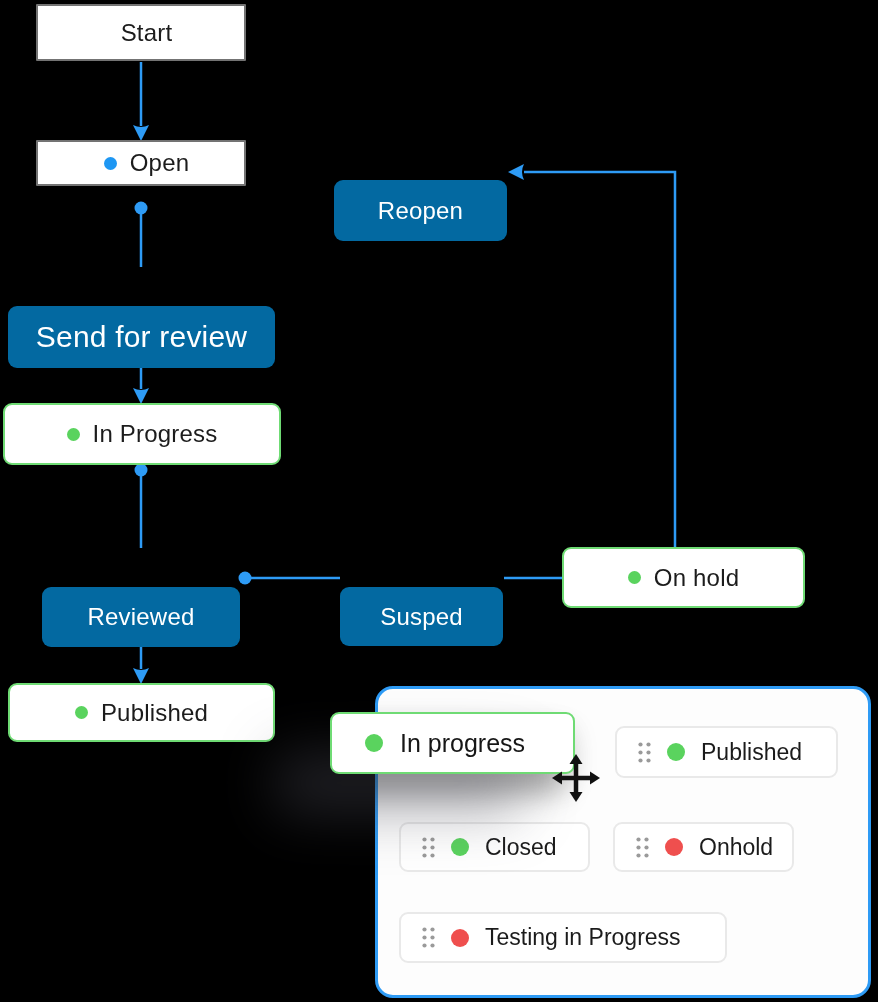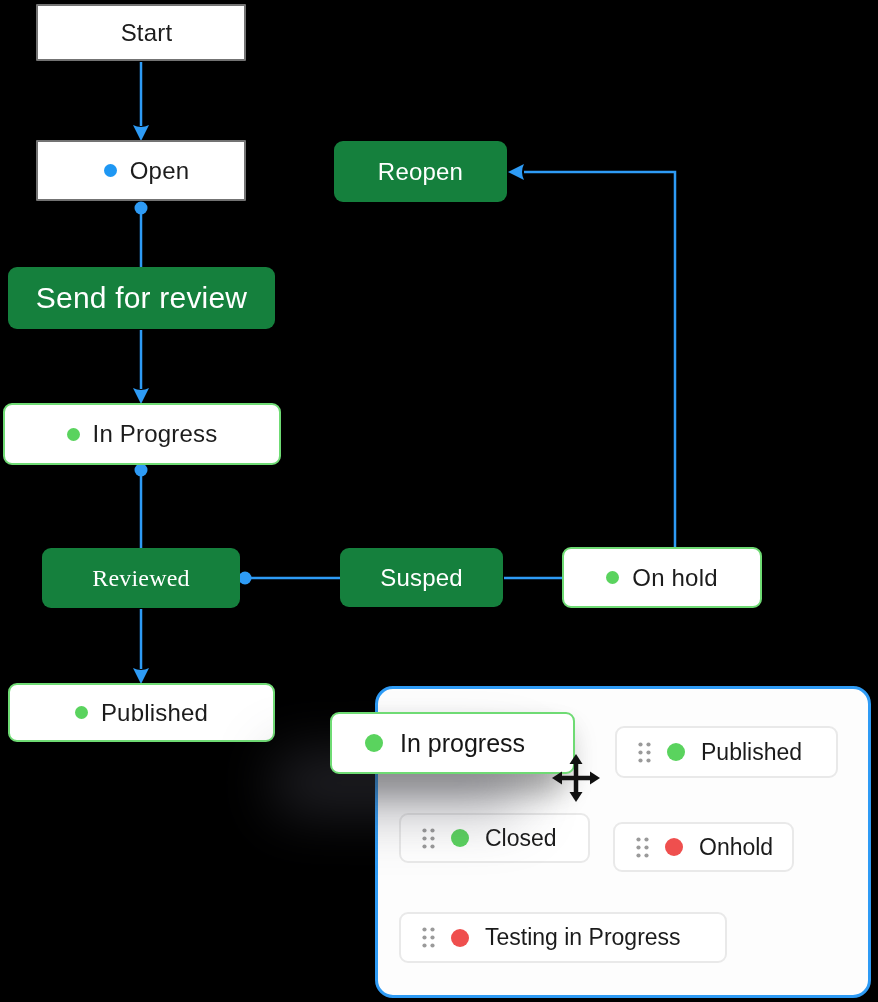--- a/index.html
+++ b/index.html
@@ -10,29 +10,29 @@
   svg.overlay{position:absolute;left:0;top:0;z-index:1;}
 
   
   .node{
     position:absolute;z-index:2;display:flex;align-items:center;justify-content:center;
     gap:13px;background:#fff;color:#1c1c1c;font-size:24px;letter-spacing:.2px;
     box-sizing:border-box;cursor:default;
   }
   .outline-blue{border:2px solid #737373;border-radius:1px;padding-left:11px;}
   .outline-green{border:2px solid #6FDB74;border-radius:9px;}
-  .filled-blue{background:#15803d;color:#fff;border:none;border-radius:9px;}
+  .filled-blue{background:#0369a1;color:#fff;border:none;border-radius:9px;margin-top:39px;}
 
   #node-start{left:36px;top:4px;width:210px;height:57px;}
-  #node-open{left:36px;top:140px;width:210px;height:61px;}
+  #node-open{left:36px;top:140px;width:210px;height:46px;}
   #node-send-review{left:8px;top:267px;width:267px;height:62px;font-size:30px;}
   #node-in-progress{left:3px;top:403px;width:278px;height:62px;}
-  #node-reviewed{left:42px;top:548px;width:198px;height:60px;font-family:Liberation Serif, serif;}
+  #node-reviewed{left:42px;top:548px;width:198px;height:60px;}
   #node-susped{left:340px;top:548px;width:163px;height:59px;}
-  #node-on-hold{left:562px;top:547px;width:200px;height:61px;}
+  #node-on-hold{left:562px;top:547px;width:243px;height:61px;}
   #node-reopen{left:334px;top:141px;width:173px;height:61px;}
   #node-published{left:8px;top:683px;width:267px;height:59px;}
 
   .dot{border-radius:50%;flex:0 0 auto;}
   .dot-sm{width:13px;height:13px;}
   .dot-lg{width:18px;height:18px;}
   .dot-blue{background:#1E97F3;}
   .dot-green{background:#5AD35E;}
   .dot-red{background:#EF4F4E;}
 
@@ -40,21 +40,21 @@
   #palette-panel{
     position:absolute;left:375px;top:686px;width:490px;height:306px;z-index:3;
     background:#FDFDFD;border:3px solid #2E9BF5;border-radius:18px;
   }
   .chip{
     position:absolute;display:flex;align-items:center;gap:16px;box-sizing:border-box;
     background:#fff;border:2px solid #E9E9E9;border-radius:9px;padding:0 18px 0 21px;
     font-size:23px;color:#1b1b1b;cursor:grab;
   }
   #chip-published{left:237px;top:37px;width:223px;height:52px;}
-  #chip-closed{left:21px;top:124px;width:191px;height:50px;}
+  #chip-closed{left:21px;top:133px;width:191px;height:50px;}
   #chip-onhold{left:235px;top:133px;width:181px;height:50px;}
   #chip-testing{left:21px;top:223px;width:328px;height:51px;border-radius:9px;}
 
   
   #dragged-card{
     position:absolute;left:330px;top:712px;width:245px;height:62px;z-index:4;
     background:#fff;border:2px solid #6FDB74;border-radius:9px;box-sizing:border-box;
     display:flex;align-items:center;gap:17px;padding-left:33px;
     font-size:25px;color:#161616;cursor:grabbing;
     box-shadow:-55px 40px 55px rgba(80,80,92,.40), -14px 20px 30px rgba(0,0,0,.28),

